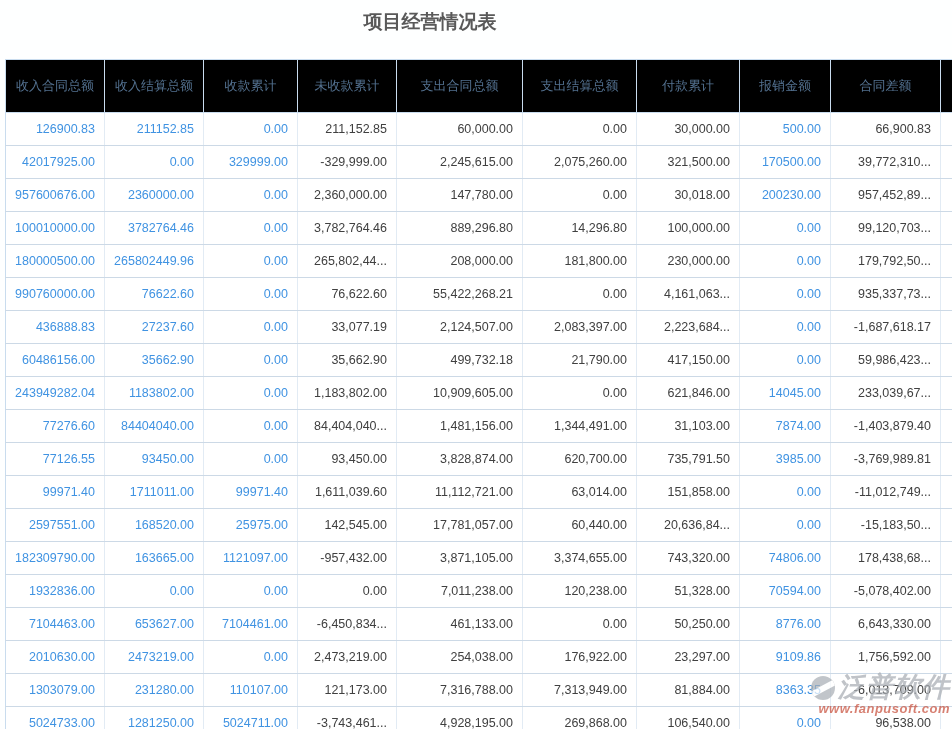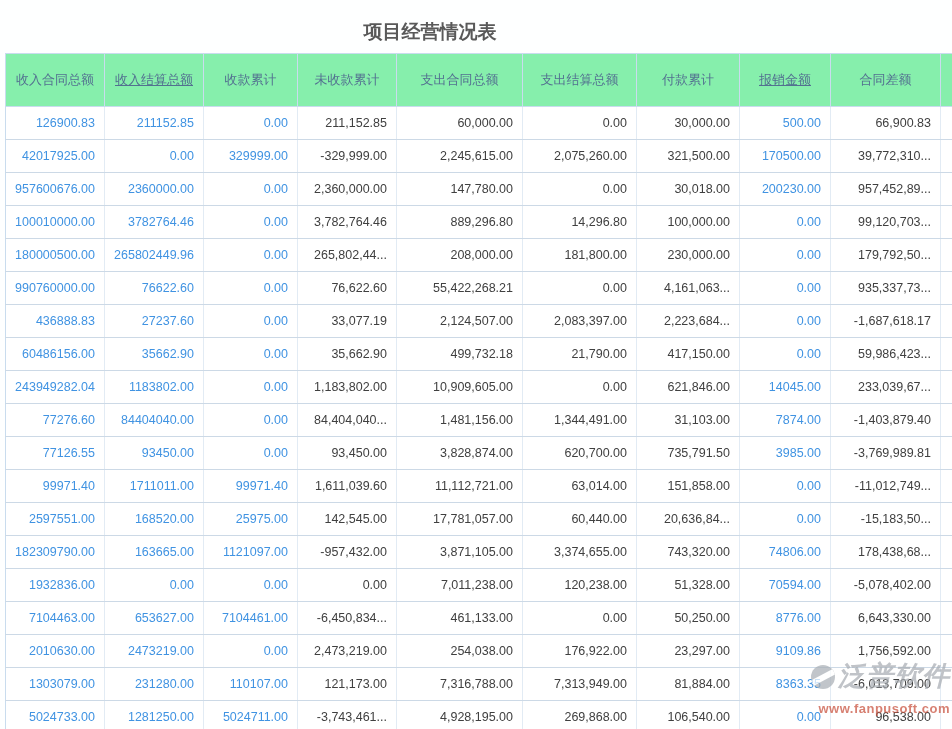--- a/index.html
+++ b/index.html
@@ -1,31 +1,31 @@
 <!DOCTYPE html>
 <html><head>
 <meta charset="utf-8">
 <style>
   html,body{margin:0;padding:0;}
   body{
     width:952px;height:729px;overflow:hidden;background:#feffff;
     font-family:"Liberation Sans","DejaVu Sans",sans-serif;
     position:relative;
   }
-  .title-row{ text-align:center; padding-top:19px; margin-bottom:8px; margin-right:92px; }
+  .title-row{ text-align:center; padding-top:9px; margin-bottom:24px; margin-right:92px; }
   .page-title{
     display:inline-block; font-size:19px; font-weight:bold; color:#595959; margin:0;
   }
   table.report{
     border-collapse:collapse; table-layout:fixed;
     margin-left:5px; width:942px;
     border:1px solid #c9dcee;
   }
   th{
-    background:#86efac; color:#537190; font-weight:normal; font-size:13px;
+    background:#000000; color:#537190; font-weight:normal; font-size:13px;
     height:48px; padding:2px 4px; line-height:1.45;
     border-right:1px solid #c9dcee; border-bottom:1px solid #c9dcee;
     overflow:hidden;
   }
   td{
     font-size:12.5px; height:28px; padding:2px 9px 2px 2px;
     text-align:right; white-space:nowrap; overflow:hidden;
     border-right:1px solid #e2ebf4; border-bottom:1px solid #ccd9e6;
     background:#ffffff;
   }
@@ -41,43 +41,43 @@
     background:#aab0b6; position:relative; margin-right:3px; overflow:hidden; flex:0 0 auto;
   }
   .wm-logo::after{
     content:""; position:absolute; left:-4px; top:9px; width:34px; height:6px;
     background:#ffffff; transform:rotate(-28deg);
   }
   .wm-brand{
     font-size:27px; font-weight:bold; color:#a8adb3; letter-spacing:1px;
   }
   .wm-url{
-    font-size:13px; font-weight:bold; color:#c8503c; margin-top:12px; letter-spacing:0.5px;
+    font-size:13px; font-weight:bold; color:#c8503c; margin-top:1px; letter-spacing:0.5px;font-style:italic;
   }
 </style>
 </head>
 <body>
 
 <div class="page">
 
   <div class="title-row">
     <h1 class="page-title">项目经营情况表</h1>
   </div>
 
   <table class="report">
     <thead>
       <tr id="header-row">
           <th style="width: 90px;">收入合同总额</th>
-          <th style="width: 90px; text-decoration: underline;">收入结算总额</th>
+          <th style="width: 90px;">收入结算总额</th>
           <th style="width: 85px;">收款累计</th>
           <th style="width: 90px;">未收款累计</th>
           <th style="width: 117px;">支出合同总额</th>
           <th style="width: 105px;">支出结算总额</th>
           <th style="width: 94px;">付款累计</th>
-          <th style="width: 82px; text-decoration: underline;">报销金额</th>
+          <th style="width: 82px;">报销金额</th>
           <th style="width: 101px;">合同差额</th>
           <th style="width: 88px;">结算差额</th>
         </tr>
     </thead>
     <tbody id="body-rows">
         <tr>
           <td class="link-cell">126900.83</td>
           <td class="link-cell">211152.85</td>
           <td class="link-cell">0.00</td>
           <td class="num-cell">211,152.85</td>

